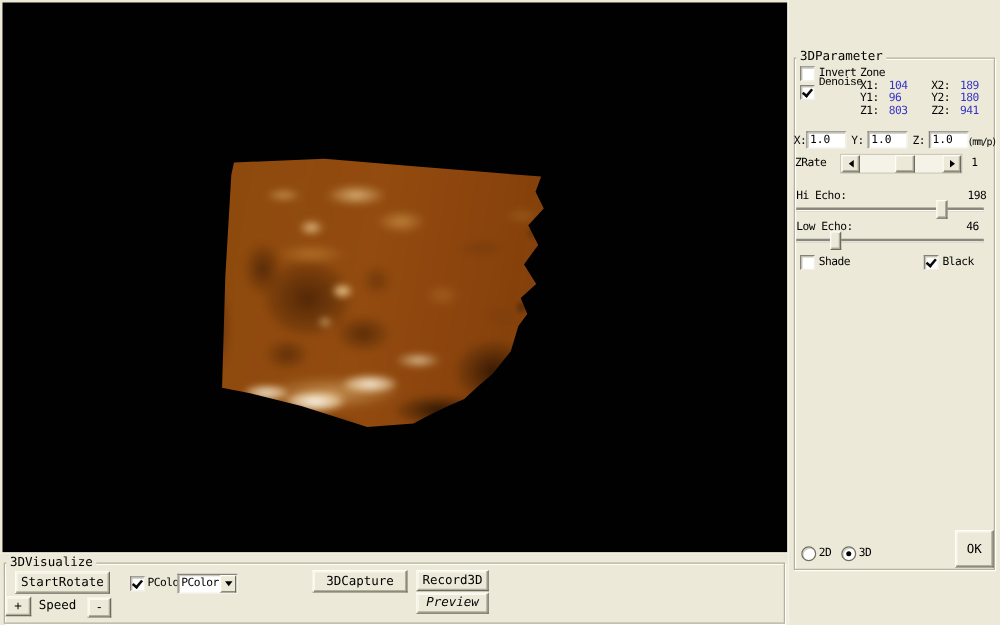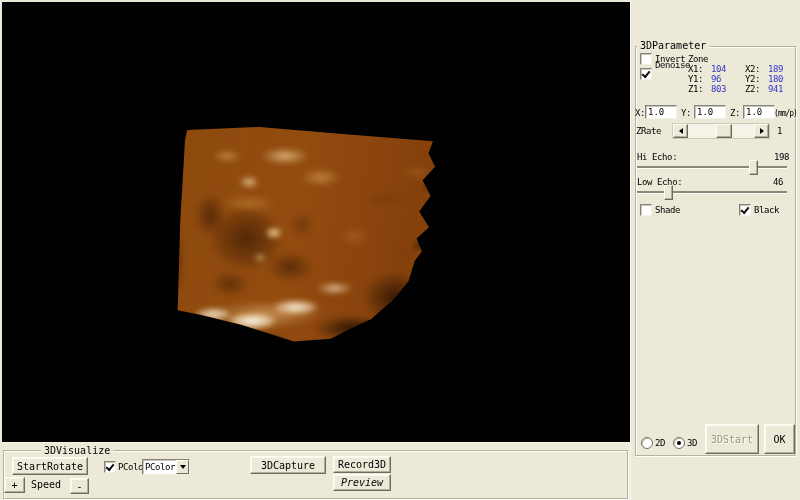--- a/index.html
+++ b/index.html
@@ -231,28 +231,27 @@
   <div class="checkbox" style="left:9px;top:204px;"></div>
   <div class="lbl small" style="left:24px;top:205px;">Shade</div>
   <div class="checkbox on" style="left:108px;top:204px;"></div>
   <div class="lbl small" style="left:123px;top:205px;">Black</div>
 
   <div class="radio" style="left:10px;top:437px;"></div>
   <div class="lbl small" style="left:24px;top:438px;">2D</div>
   <div class="radio on" style="left:42px;top:437px;"></div>
   <div class="lbl small" style="left:56px;top:438px;">3D</div>
 
-  <div class="btn disabled" style="left:74px;top:424px;width:52px;height:28px;">3DStart</div>
   <div class="btn" style="left:133px;top:424px;width:29px;height:28px;">OK</div>
 </div>
 
 <div id="bottomPanel" class="abs">
 
   <div class="groupbox" style="left:3px;top:7px;width:623px;height:47px;"></div>
-  <div class="legend lbl" style="left:5px;top:2px;margin-left:36px;">3DVisualize</div>
+  <div class="legend lbl" style="left:5px;top:2px;">3DVisualize</div>
 
   <div class="btn" style="left:12px;top:14px;width:74px;height:16px;">StartRotate</div>
 
   <div class="btn" style="left:4px;top:34px;width:19px;height:14px;">+</div>
   <div class="lbl" style="left:31px;top:36px;">Speed</div>
   <div class="btn" style="left:70px;top:35px;width:17px;height:14px;">-</div>
 
   <div class="checkbox on" style="left:104px;top:18px;"></div>
   <div class="lbl small" style="left:118px;top:19px;">PColor</div>
 

